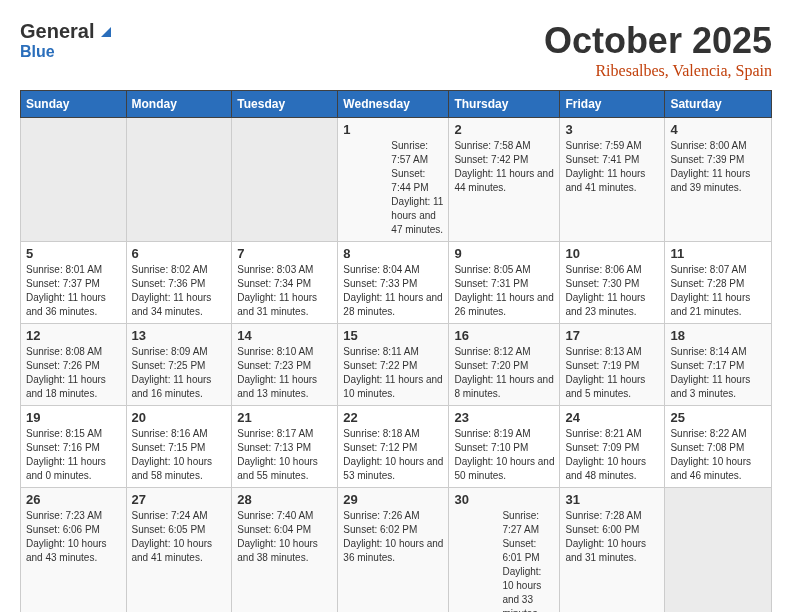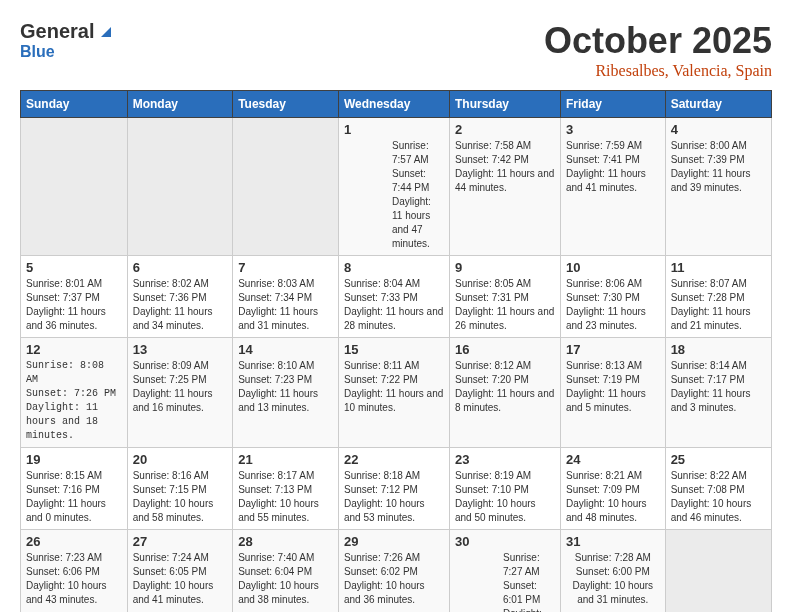--- a/index.html
+++ b/index.html
@@ -196,21 +196,21 @@
         <td>
           <div class="day-number">11</div>
           <div class="day-info" style="white-space: pre-line;">Sunrise: 8:07 AM
 Sunset: 7:28 PM
 Daylight: 11 hours and 21 minutes.</div>
         </td>
       </tr>
       <tr>
         <td>
           <div class="day-number">12</div>
-          <div class="day-info" style="white-space: pre-line; font-family: Liberation Mono, monospace;">Sunrise: 8:08 AM
+          <div class="day-info" style="white-space: pre-line;">Sunrise: 8:08 AM
 Sunset: 7:26 PM
 Daylight: 11 hours and 18 minutes.</div>
         </td>
         <td>
           <div class="day-number">13</div>
           <div class="day-info" style="white-space: pre-line;">Sunrise: 8:09 AM
 Sunset: 7:25 PM
 Daylight: 11 hours and 16 minutes.</div>
         </td>
         <td>
@@ -314,20 +314,20 @@
 Daylight: 10 hours and 36 minutes.</div>
         </td>
         <td>
           <div class="day-number">30</div>
           <div class="day-info" style="white-space: pre-line; margin-left: 48px;">Sunrise: 7:27 AM
 Sunset: 6:01 PM
 Daylight: 10 hours and 33 minutes.</div>
         </td>
         <td>
           <div class="day-number">31</div>
-          <div class="day-info" style="white-space: pre-line; text-align: center;">Sunrise: 7:28 AM
+          <div class="day-info" style="white-space: pre-line;">Sunrise: 7:28 AM
 Sunset: 6:00 PM
 Daylight: 10 hours and 31 minutes.</div>
         </td>
         <td class="empty-cell"></td>
       </tr>
     </tbody>
 </table>
 
 </body></html>

